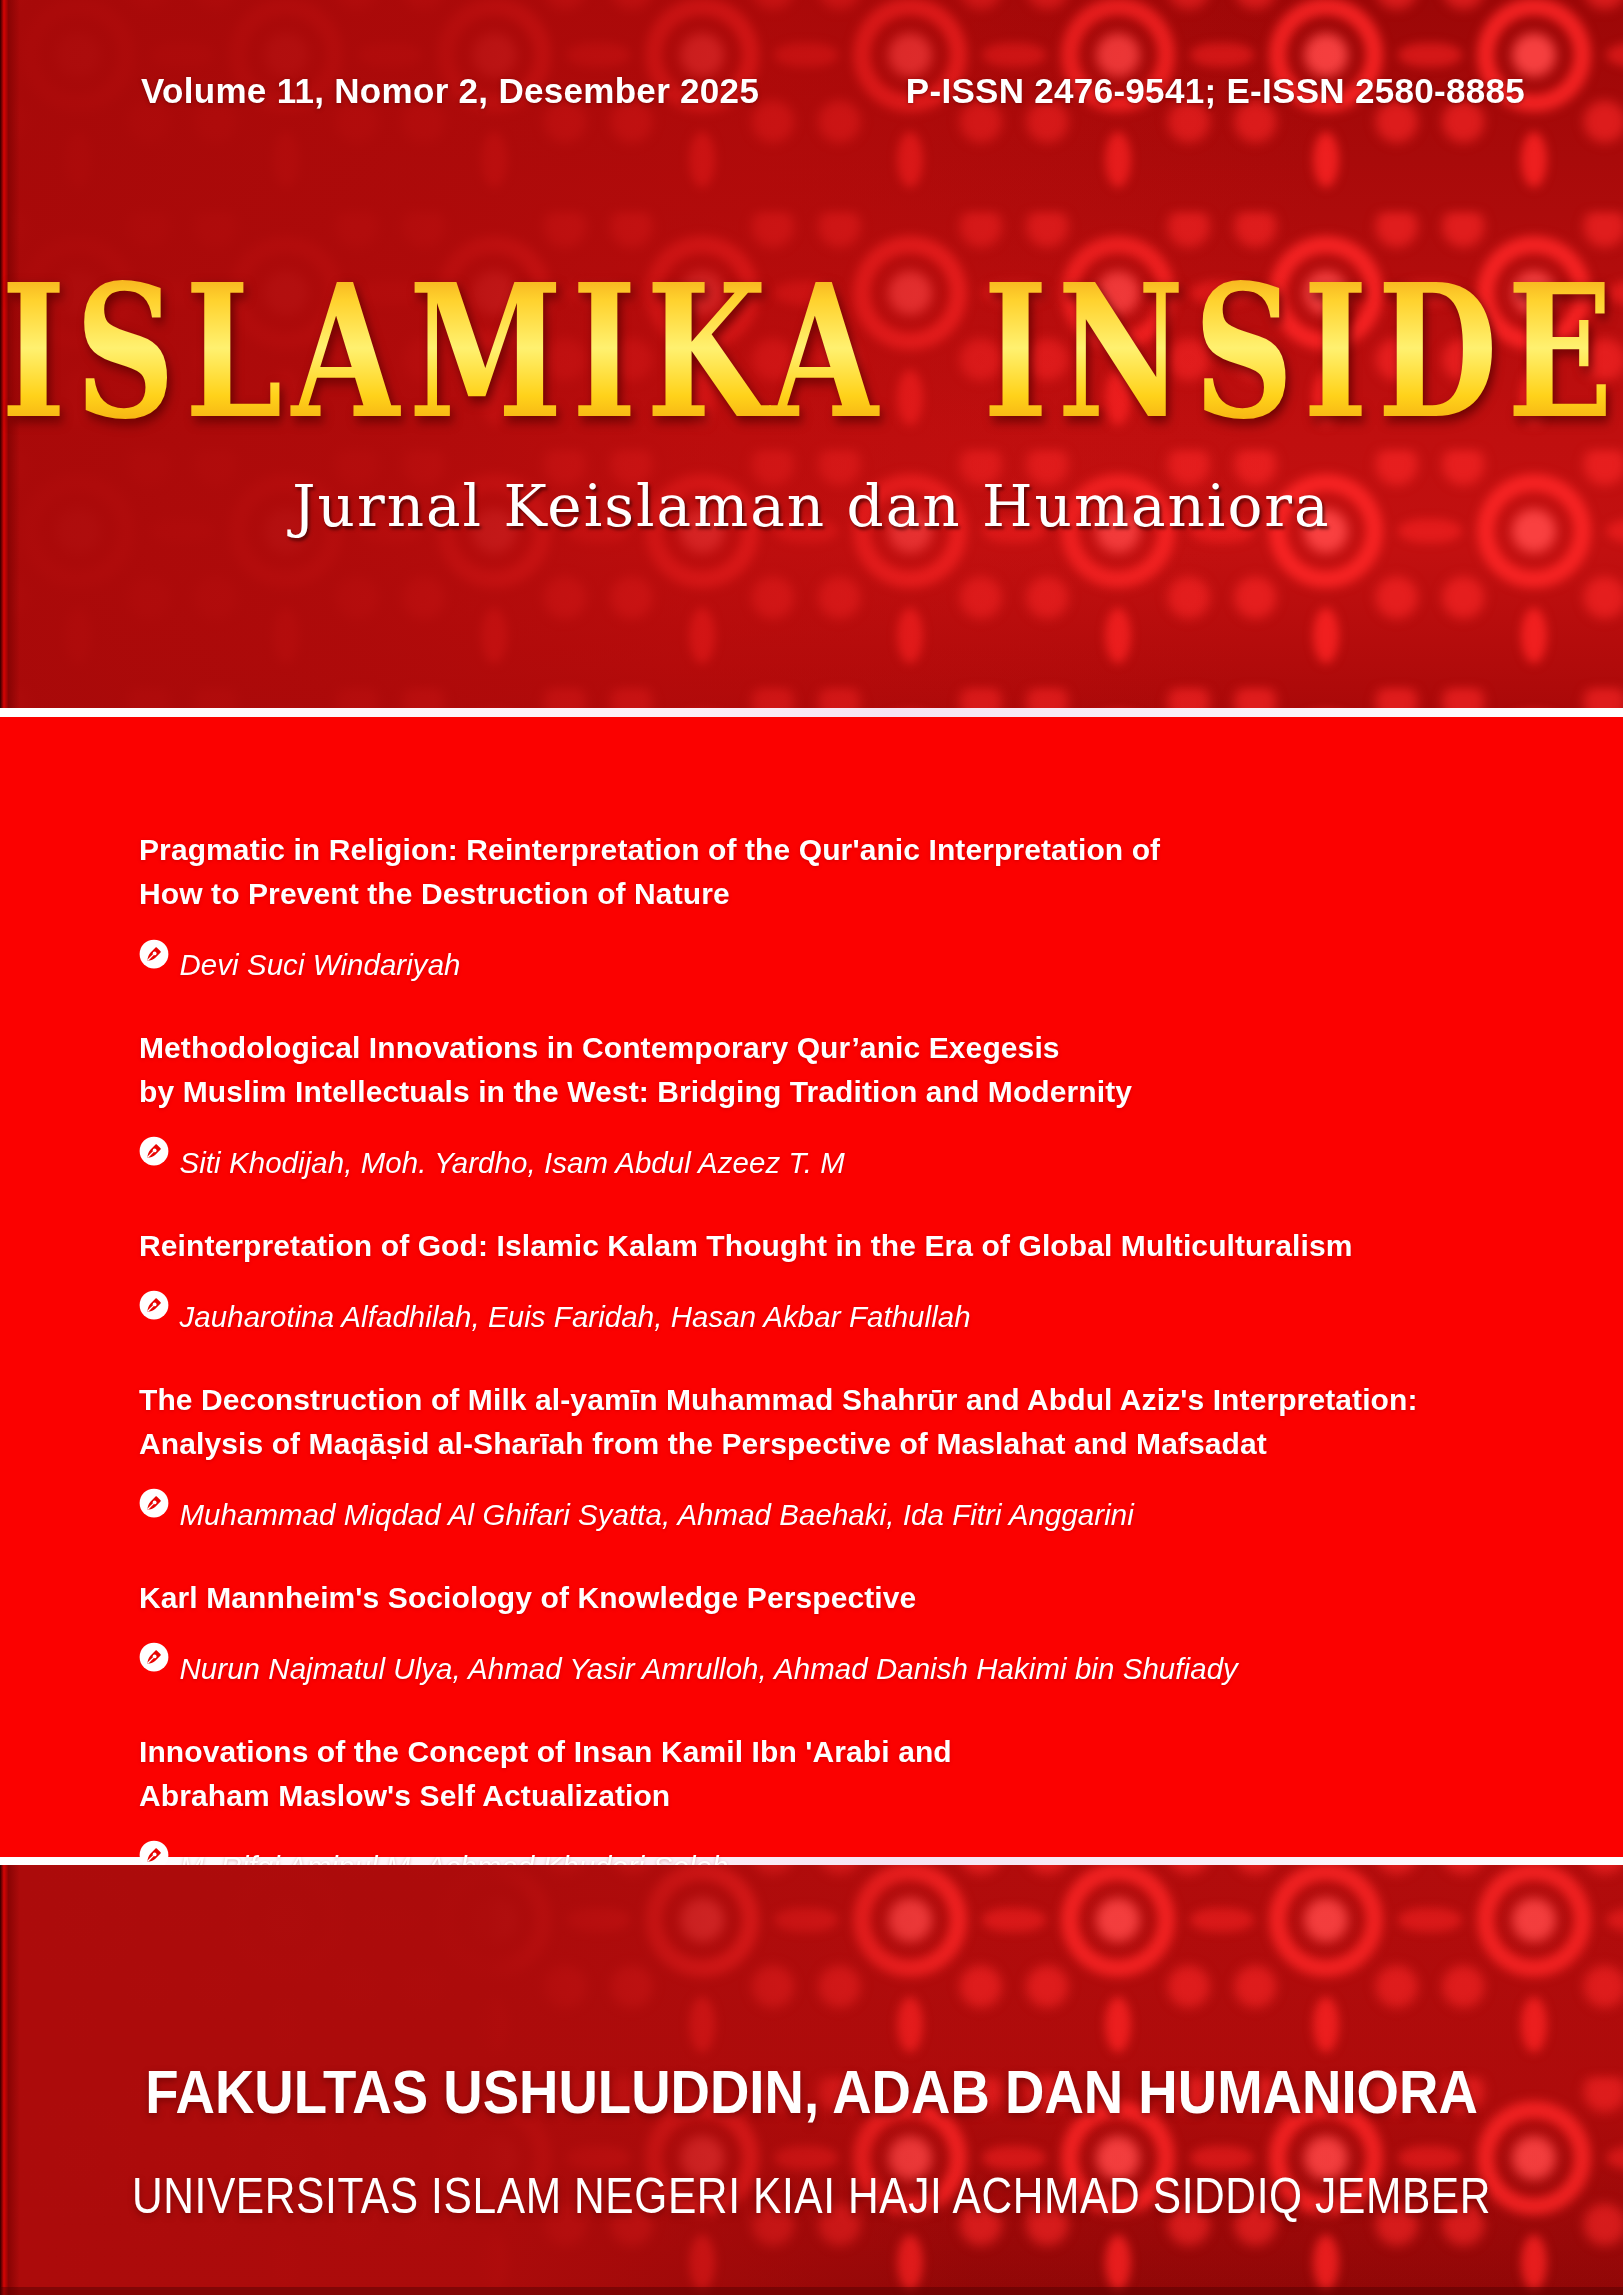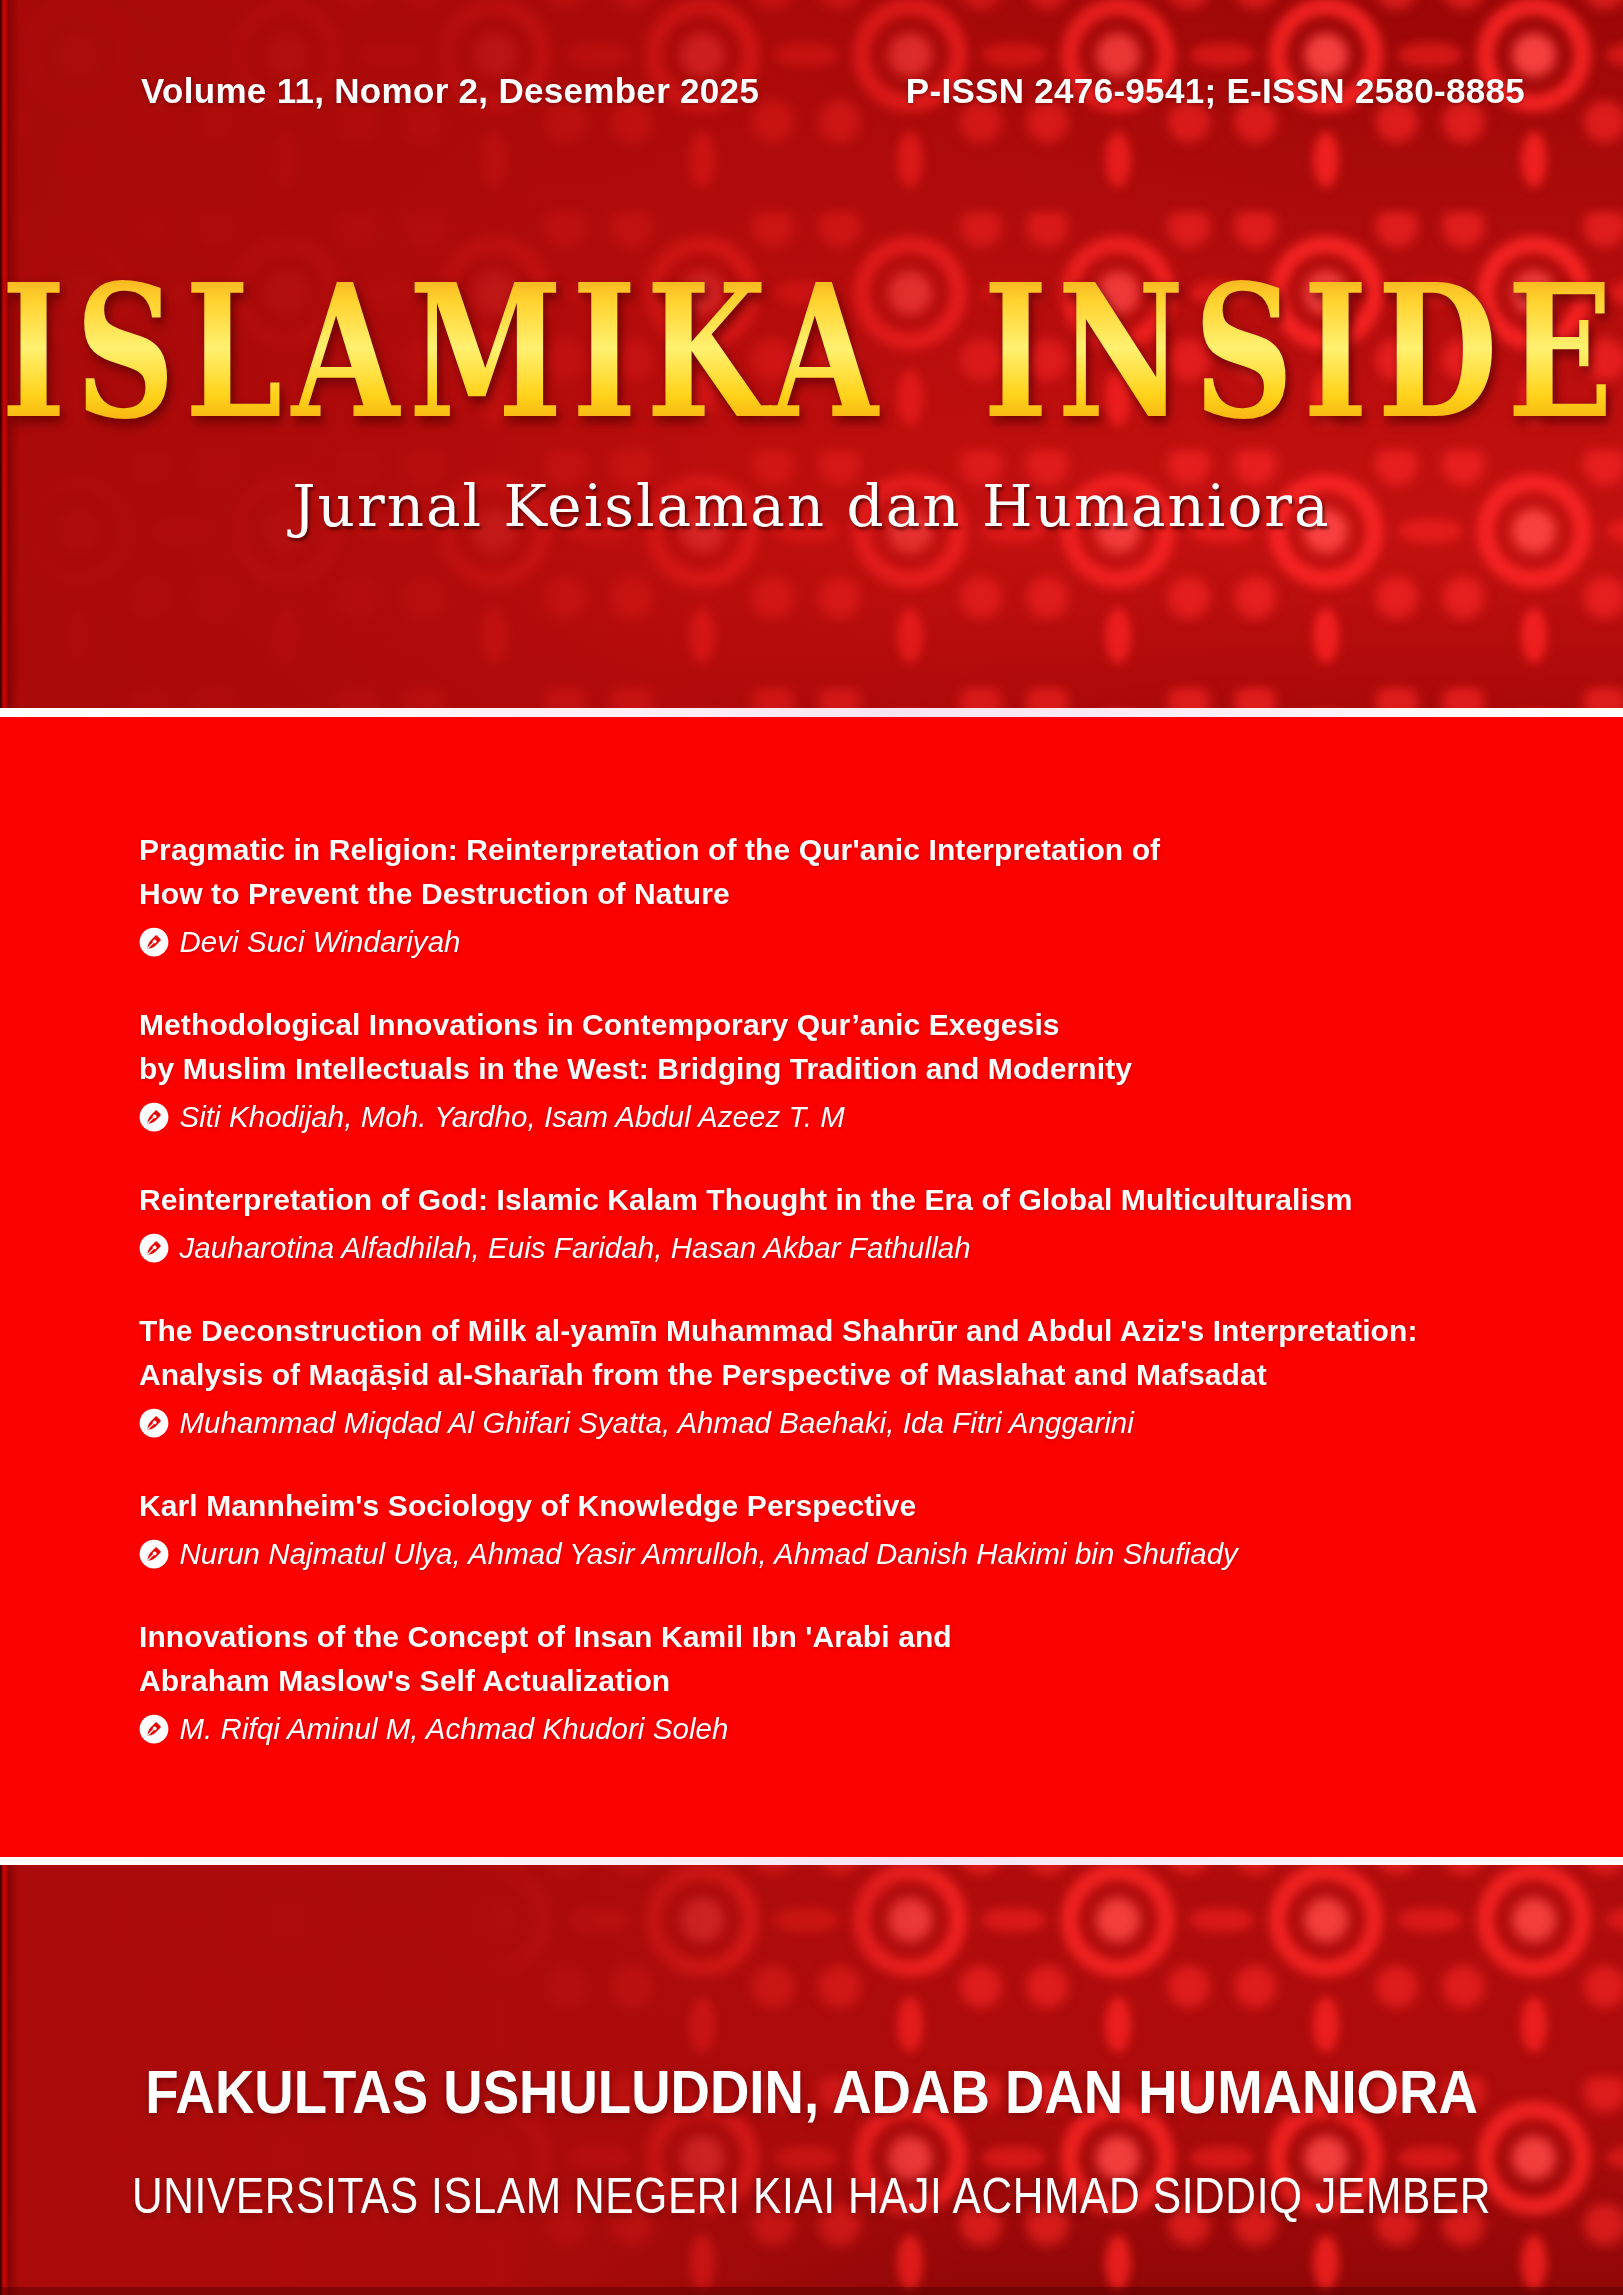--- a/index.html
+++ b/index.html
@@ -121,20 +121,21 @@
   .article-authors-row {
     display:flex; align-items:center; gap:10.5px;
     margin-top:3.9px; line-height:44px;
   }
   .pen-icon { width:30px; height:30px; flex:0 0 auto; display:block; }
   .article-authors {
     color:#ffffff; font-style:italic; font-weight:400;
     font-size:29.4px; letter-spacing:0.1px;
     text-shadow:0 1.3px 3.3px rgba(140,0,0,.3);
     white-space:nowrap;
+    margin-top:23px;
   }
 
   
   .footer-line1 {
     position:absolute; top:196px; left:0; right:0;
     text-align:center; color:#ffffff;
     font-weight:bold; font-size:62px; line-height:1;
     transform:scaleX(.88); transform-origin:50% 50%;
     text-shadow:0 3.3px 7.9px rgba(90,0,0,.6);
     white-space:nowrap;

